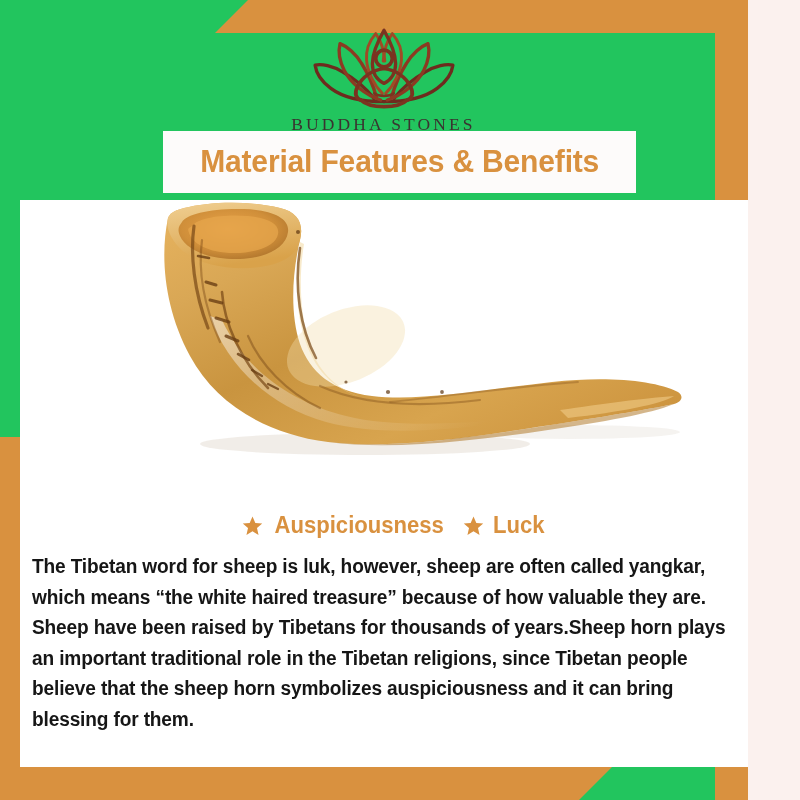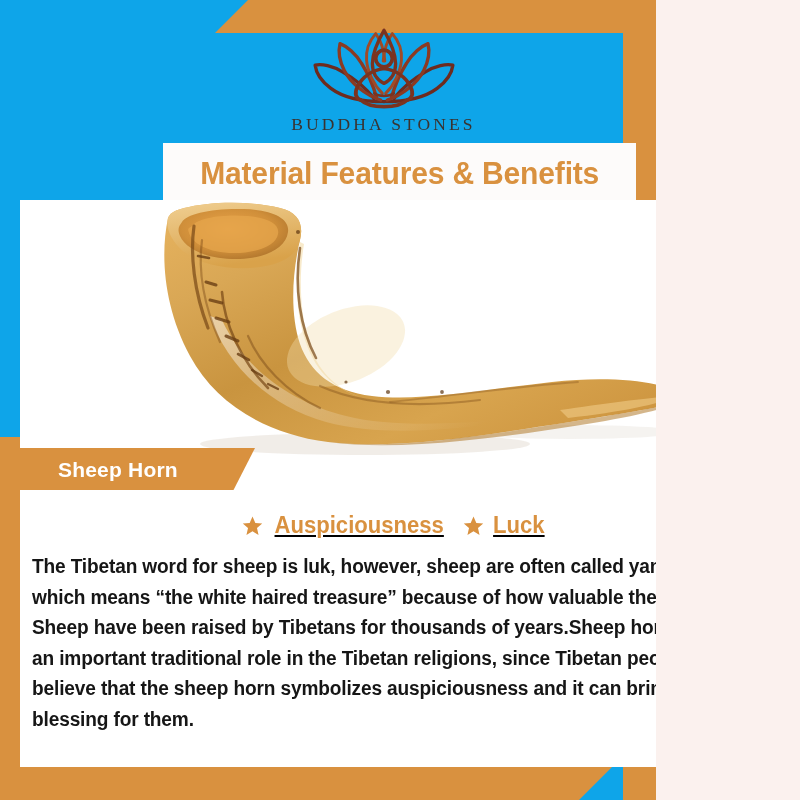--- a/index.html
+++ b/index.html
@@ -2,21 +2,21 @@
 <html style="--orange: #d9913f;"><head>
 <meta charset="utf-8">
 <style>
   html,body{margin:0;padding:0;}
   body{
     width:800px;height:800px;
     font-family:"Liberation Sans",sans-serif;
     background:#fbf1ee;
     overflow:hidden;
   }
-  #page{position:relative;width:648px;height:800px;background:#0ea5e9;overflow:hidden;padding-left:8px;}
+  #page{position:relative;width:748px;height:800px;background:#22c55e;overflow:hidden;}
 
   
   .frame-top{
     position:absolute;top:0;left:215px;width:585px;height:33px;
     background:var(--orange);
     clip-path:polygon(33px 0,100% 0,100% 100%,0 100%);
   }
   .frame-right{position:absolute;top:0;right:0;width:33px;height:800px;background:var(--orange);}
   .frame-left{position:absolute;left:0;top:437px;width:22px;height:363px;background:var(--orange);}
   .frame-bottom{
@@ -28,21 +28,21 @@
   .logo-wrap{position:absolute;top:22px;left:0;width:767px;display:flex;flex-direction:column;align-items:center;}
   .logo-mark{width:166px;height:88px;display:block;}
   .logo-word{
     margin-top:4px;font-family:"Liberation Serif",serif;
     font-size:17.5px;letter-spacing:3.1px;color:#3a3330;font-weight:400;
     white-space:nowrap;
   }
 
   
   .title-panel{
-    position:absolute;top:143px;left:163px;width:473px;height:62px;
+    position:absolute;top:131px;left:163px;width:473px;height:62px;
     background:#fdfbfa;display:flex;align-items:center;justify-content:center;
   }
   .title-text{
     font-size:31px;font-weight:bold;color:var(--orange);
     letter-spacing:-0.2px;white-space:nowrap;
     font-family:"Liberation Sans",sans-serif;
     transform:scaleX(0.97);
   }
 
   
@@ -65,21 +65,20 @@
   }
 
   
   .content-panel{
     position:absolute;top:490px;left:20px;width:747px;height:277px;
     background:#ffffff;
   }
   .benefits{
     display:flex;align-items:center;justify-content:center;gap:15px;
     padding-top:22px;
-    text-decoration:underline;
   }
   .benefit{display:flex;align-items:center;gap:7px;}
   .star{width:23px;height:22px;display:block;flex:none;}
   .benefit-label{
     color:var(--orange);font-size:23px;font-weight:bold;white-space:nowrap;
     transform:scaleX(0.96);
   }
   .body-text{
     margin:12px 12px 0 12px;
     color:#161616;font-size:19.4px;line-height:30.5px;
@@ -219,23 +218,20 @@
         <circle cx="148" cy="36" r="2"></circle>
       </g>
 
       <path d="M410 214 C452 208 495 202 524 200 C512 208 470 216 418 222 Z" fill="#f0cb87" opacity="0.6"></path>
 
       <path d="M178 246 C246 254 330 240 420 226 C470 218 505 212 524 208
                C500 218 452 226 398 234 C318 246 238 254 178 246 Z" fill="#b07a2c" opacity="0.55"></path>
     </svg>
   </div>
 
-  <div class="label-band">
-    <span class="label-text">Sheep Horn</span>
-  </div>
 
   <div class="content-panel">
     <div class="benefits">
 
       <div class="benefit">
         <svg class="star" viewBox="0 0 24 24">
           <polygon points="12,1.6 15.1,8.6 22.6,9.3 16.9,14.3 18.6,21.8 12,17.8 5.4,21.8 7.1,14.3 1.4,9.3 8.9,8.6" fill="#d9913f"></polygon>
         </svg>
         <span class="benefit-label">Auspiciousness</span>
       </div>

